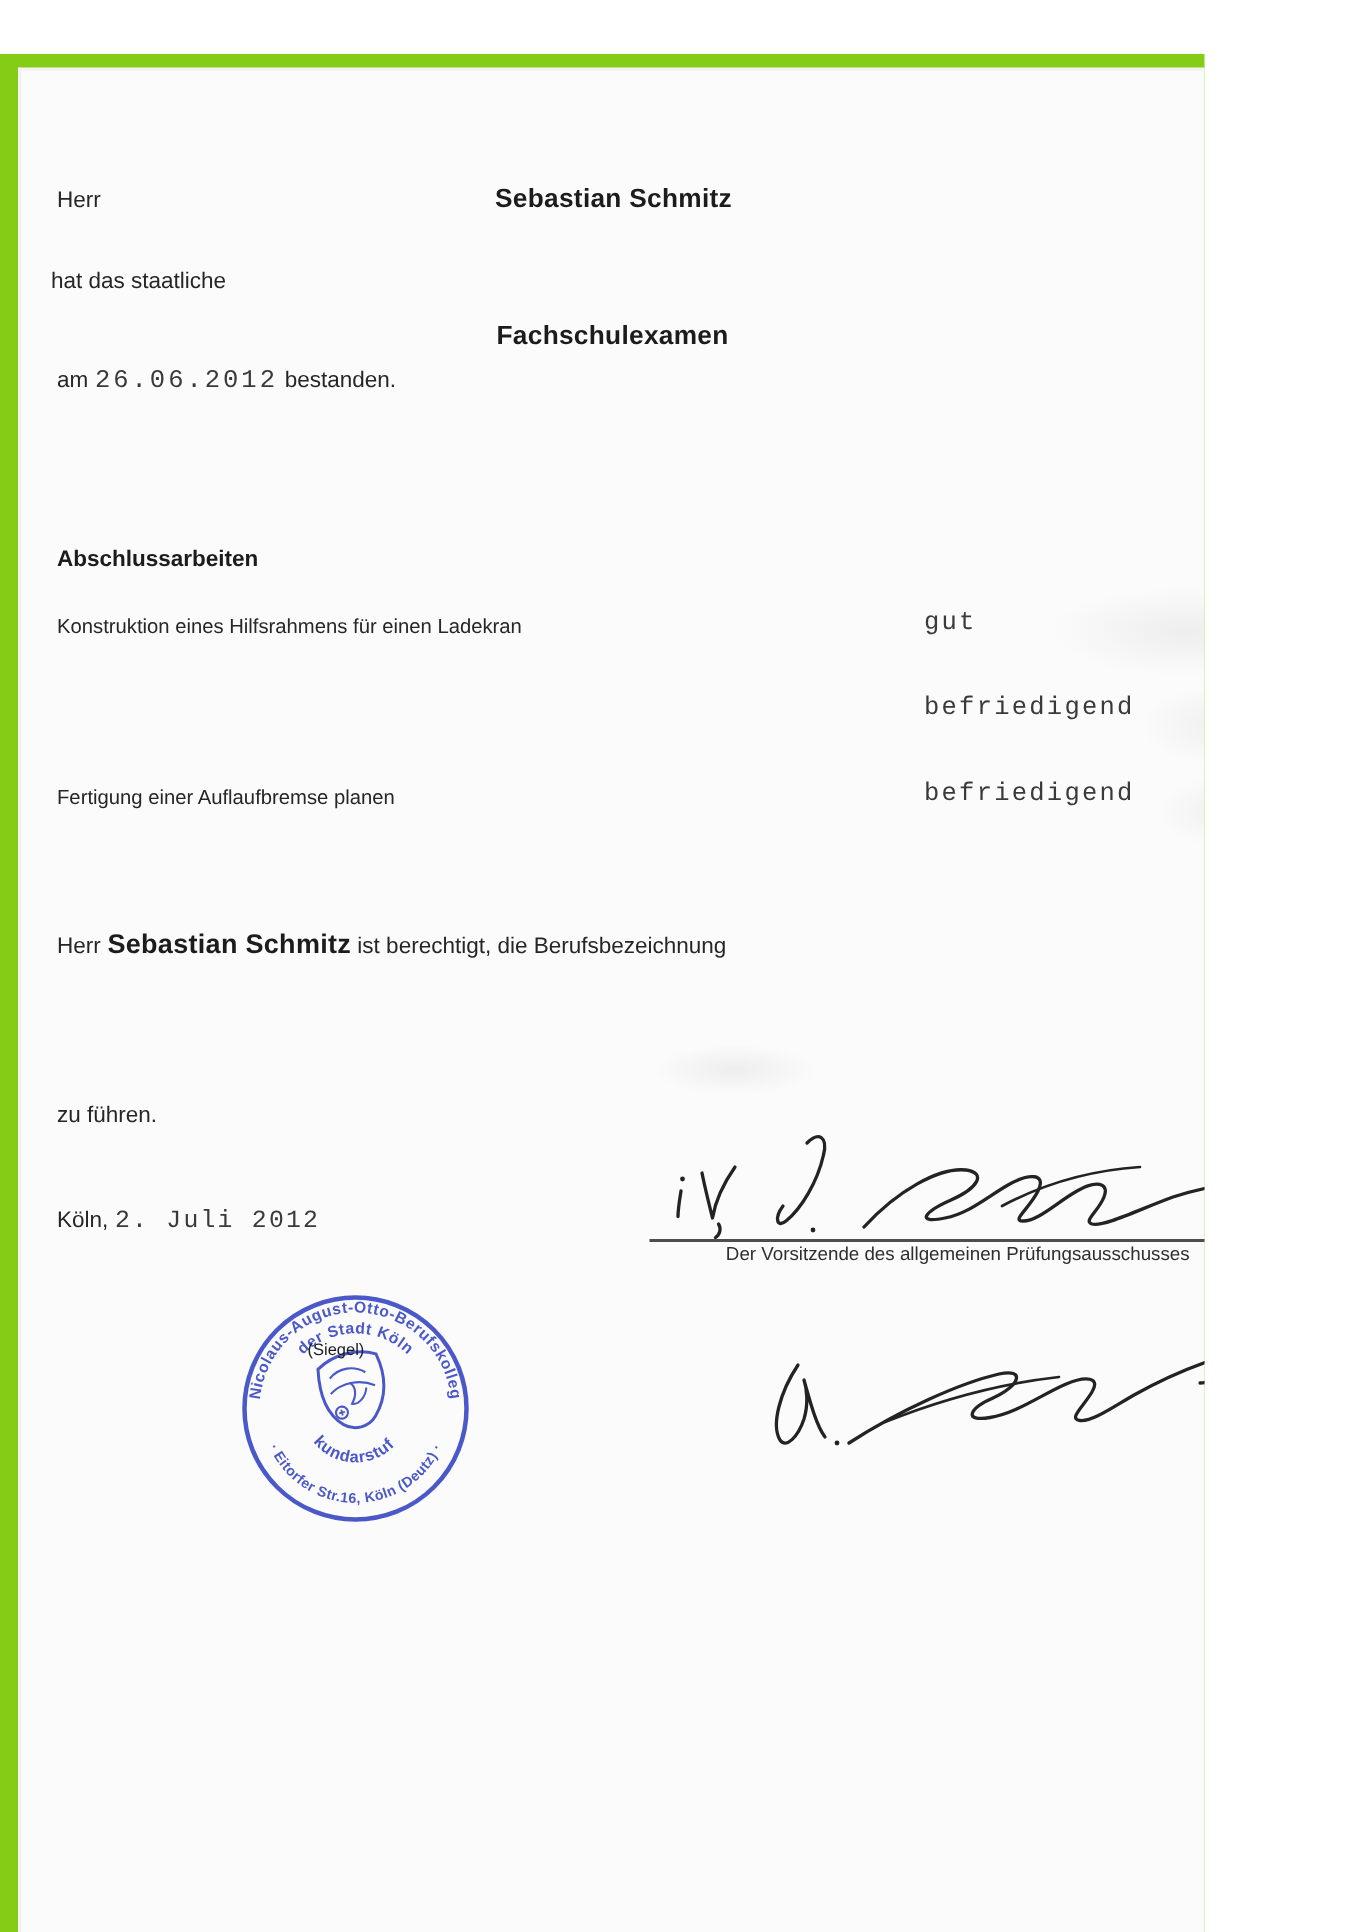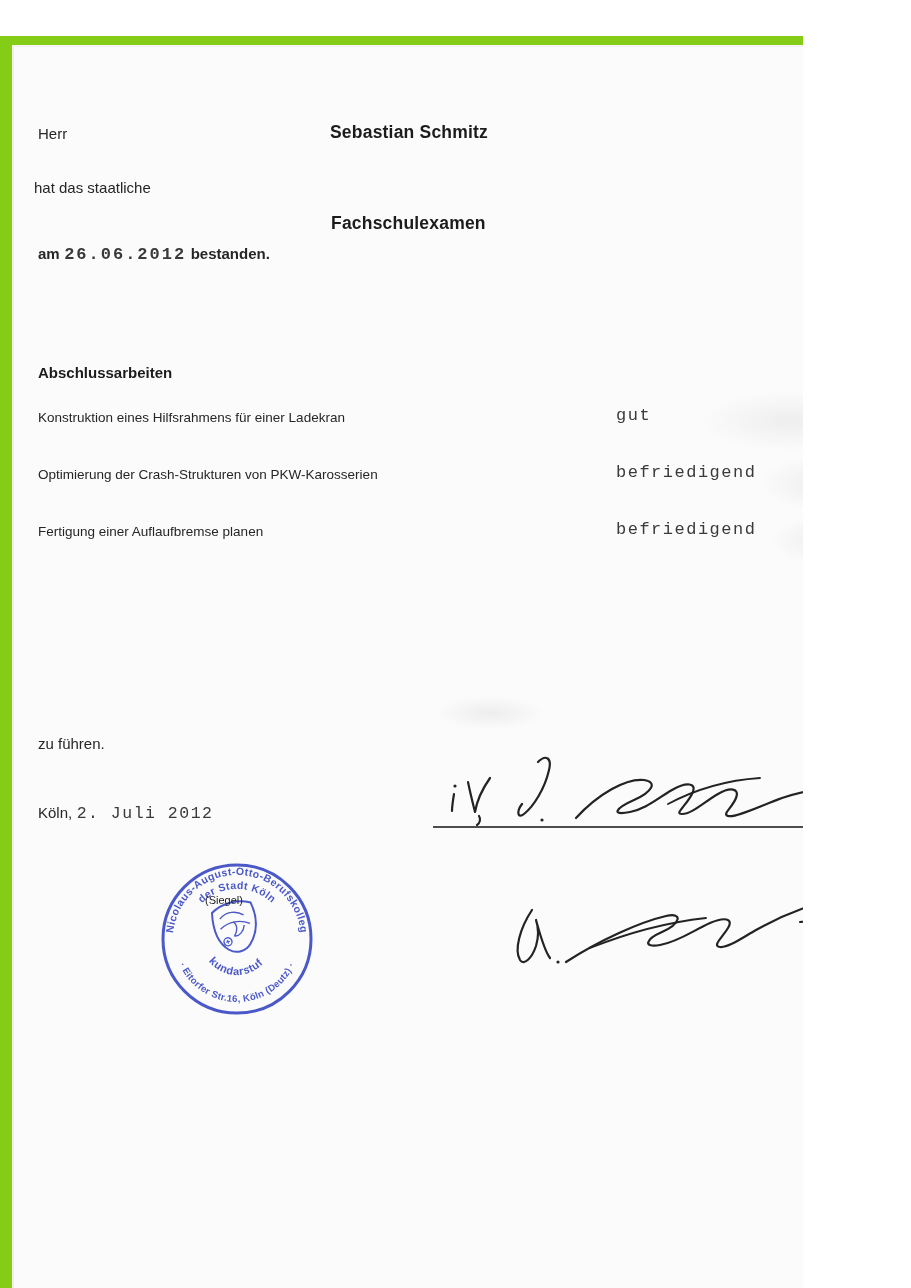--- a/index.html
+++ b/index.html
@@ -34,42 +34,45 @@
 <body>
 
 <div class="scan">
   <div class="page"></div>
 
   <span class="abs sans15" style="left:38px;top:89px;">Herr</span>
   <span class="abs bold17" style="left:330px;top:86px;">Sebastian Schmitz</span>
   <span class="abs sans15" style="left:34px;top:143px;">hat das staatliche</span>
   <span class="abs bold17" style="left:331px;top:177px;">Fachschulexamen</span>
 
-  <div class="abs" style="left:38px;top:209px;font-weight:bold;">
+  <div class="abs" style="left:38px;top:209px;">
     <span class="sans15">am</span>
     <span class="mono dateval">26.06.2012</span>
     <span class="sans15">bestanden.</span>
   </div>
 
   <span class="abs bold15" style="left:38px;top:328px;">Abschlussarbeiten</span>
 
-  <span class="abs sans13" style="left:38px;top:374px;">Konstruktion eines Hilfsrahmens für einer Ladekran</span>
+  <span class="abs sans13" style="left:38px;top:374px;">Konstruktion eines Hilfsrahmens für einen Ladekran</span>
   <span class="abs mono grade" style="left:616px;top:370px;">gut</span>
 
-  <span class="abs sans13" style="left:38px;top:431px;">Optimierung der Crash-Strukturen von PKW-Karosserien</span>
   <span class="abs mono grade" style="left:616px;top:427px;">befriedigend</span>
 
   <span class="abs sans13" style="left:38px;top:488px;">Fertigung einer Auflaufbremse planen</span>
   <span class="abs mono grade" style="left:616px;top:484px;">befriedigend</span>
 
   <div class="smudge" style="left:700px;top:355px;width:180px;height:60px;"></div>
   <div class="smudge" style="left:760px;top:420px;width:120px;height:55px;"></div>
   <div class="smudge" style="left:770px;top:480px;width:110px;height:50px;"></div>
   <div class="smudge" style="left:435px;top:660px;width:110px;height:34px;"></div>
 
+  <div class="abs" style="left:38px;top:583px;">
+    <span class="sans15">Herr</span>
+    <span class="bold18">Sebastian Schmitz</span><span class="sans15"> ist berechtigt, die Berufsbezeichnung</span>
+  </div>
 
   <span class="abs sans15" style="left:38px;top:699px;">zu führen.</span>
 
   <div class="abs" style="left:38px;top:768px;">
     <span class="sans15">Köln,</span>
     <span class="mono issuedate">2. Juli 2012</span>
   </div>
 
   <svg class="abs" style="left:430px;top:712px;" width="420" height="80" viewBox="0 0 420 80">
     <g stroke="#232323" stroke-width="2.2" fill="none" stroke-linecap="round" stroke-linejoin="round">
@@ -77,20 +80,21 @@
       <path d="M24,46 C23,52 22,58 22,63"></path>
       <path d="M38,34 C40,44 43,56 45,64 C47,52 53,40 60,30"></path>
       <path d="M49,68 C51,71 50,75 47,77"></path>
       <path d="M108,14 C116,6 122,10 119,22 C115,40 104,58 94,66 C88,71 86,64 92,56"></path>
       <circle cx="112" cy="72" r="1.6" fill="#232323" stroke="none"></circle>
       <path d="M146,70 C168,46 196,30 214,32 C228,34 222,44 204,52 C186,60 180,68 200,64 C216,61 228,50 242,42 C256,34 268,34 262,46 C256,58 244,66 252,66 C262,66 274,54 288,46 C300,39 310,40 306,50 C302,60 292,66 298,68 C306,70 330,58 352,50 C370,44 392,40 408,40"></path>
       <path d="M238,56 C268,40 300,32 330,30" stroke-width="1.8"></path>
     </g>
   </svg>
   <div class="sigline" style="left:433px;top:790px;width:411px;"></div>
+  <div class="sigcaption" style="left:433px;top:793px;">Der Vorsitzende des allgemeinen Prüfungsausschusses</div>
 
   <svg class="abs" style="left:157px;top:823px;opacity:.88;" width="160" height="160" viewBox="0 0 160 160">
     <defs>
       <path id="arcTop" d="M 18.5,97.7 A 64,64 0 1 1 141.5,97.7"></path>
       <path id="arcTop2" d="M 39,51.3 A 50,50 0 0 1 121,51.3"></path>
       <path id="arcBottom" d="M 22.9,106.6 A 63,63 0 0 0 137.1,106.6"></path>
       <path id="arcInner" d="M 52.4,103.1 A 36,36 0 0 0 107.6,103.1"></path>
     </defs>
     <circle cx="80" cy="80" r="74" class="sealstroke" stroke-width="3"></circle>
     <text class="sealtext" font-size="10.5" letter-spacing="0.4">

